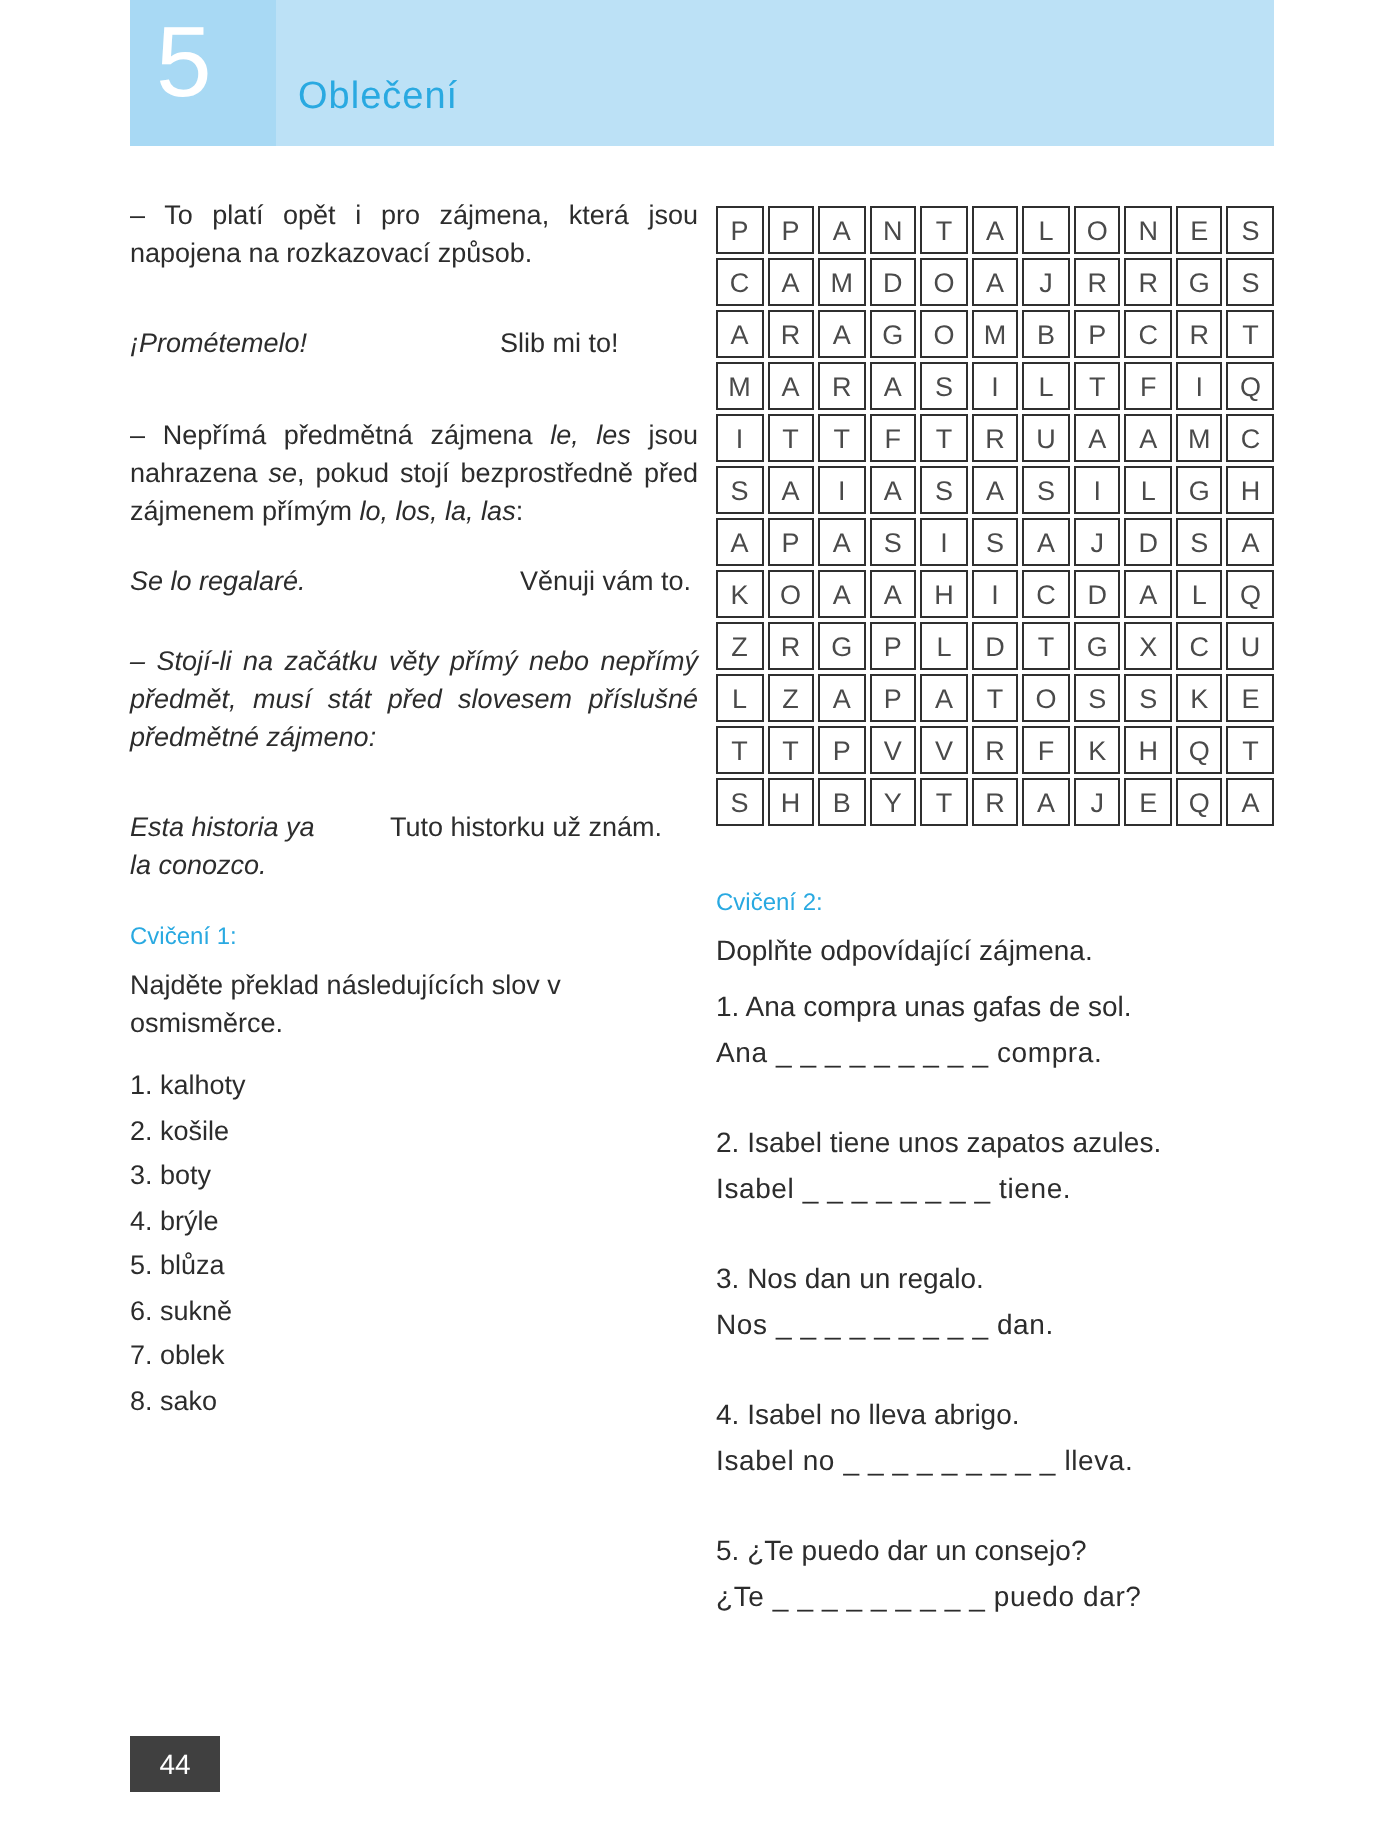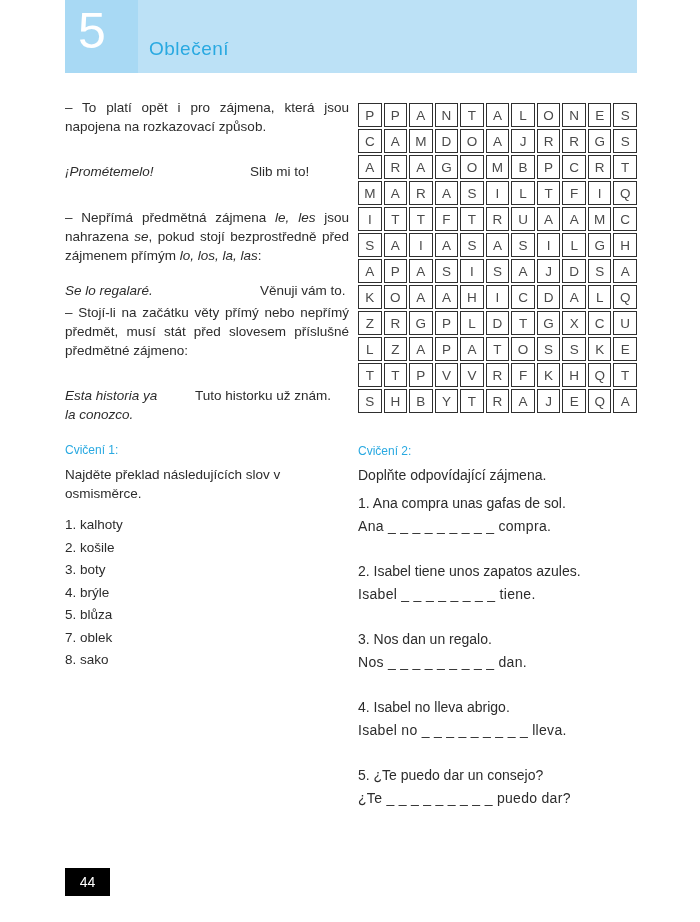--- a/index.html
+++ b/index.html
@@ -41,21 +41,21 @@
   .ex { display: flex; margin-top: 26px; }
   .ex .src { flex-shrink: 0; font-style: italic; }
   .ex1 .src { width: 185px; }
   .ex2 { margin-top: 16px; }
   .ex2 .src { width: 195px; }
   .ex3 { margin-top: 26px; }
   .ex3 .src { width: 130px; font-style: italic; }
   .p2 { margin-top: 27px; }
   .it { font-style: italic; }
   .sub-heading { margin-top: 21px; color: #29a9e1; font-size: 14px; }
-  .p3 { margin-top: 3px; }
+  .p3 { margin-top: 21px; font-style: italic; }
   .cv-heading { color: #29a9e1; font-size: 12px; }
   .cv1-heading { margin-top: 17px; }
   .cv-instr { margin-top: 5px; }
   .word-list { margin-top: 12px; list-style: none; }
   .word-list li { margin-bottom: 3.5px; line-height: 19px; }
 
   
   .right-col { position: absolute; left: 358px; top: 103px; width: 279px; font-size: 14px; line-height: 19px; }
   .ws-grid {
     display: grid;
@@ -70,21 +70,21 @@
     font-size: 13.5px; color: #4a4a4a; background: #fff;
   }
   .cv2-heading { margin-top: 29px; }
   .ex2-item .answer { margin-top: 4px; letter-spacing: 0.3px; }
   .item-0 { margin-top: 9px; }
   .item-1, .item-2, .item-3, .item-4 { margin-top: 26px; }
 
   
   .footer-block {
     position: absolute; left: 65px; top: 868px; width: 45px; height: 28px;
-    background: #000000;
+    background: #404040;
     display: flex; align-items: center; justify-content: center;
     color: #ffffff; font-size: 14px;
   }
 </style>
 </head>
 <body>
 
 <div class="page">
 
   <div class="header">
@@ -121,20 +121,21 @@
 
     <div class="cv-heading cv1-heading">Cvičení 1:</div>
     <div class="cv-instr">Najděte překlad následujících slov v osmisměrce.</div>
 
     <ul class="word-list">
       <li>1. kalhoty</li>
       <li>2. košile</li>
       <li>3. boty</li>
       <li>4. brýle</li>
       <li>5. blůza</li>
+      <li>6. sukně</li>
       <li>7. oblek</li>
       <li>8. sako</li>
     </ul>
   </div>
 
   <div class="right-col">
     <div class="ws-grid">
         <div class="ws-cell">P</div>
         <div class="ws-cell">P</div>
         <div class="ws-cell">A</div>

